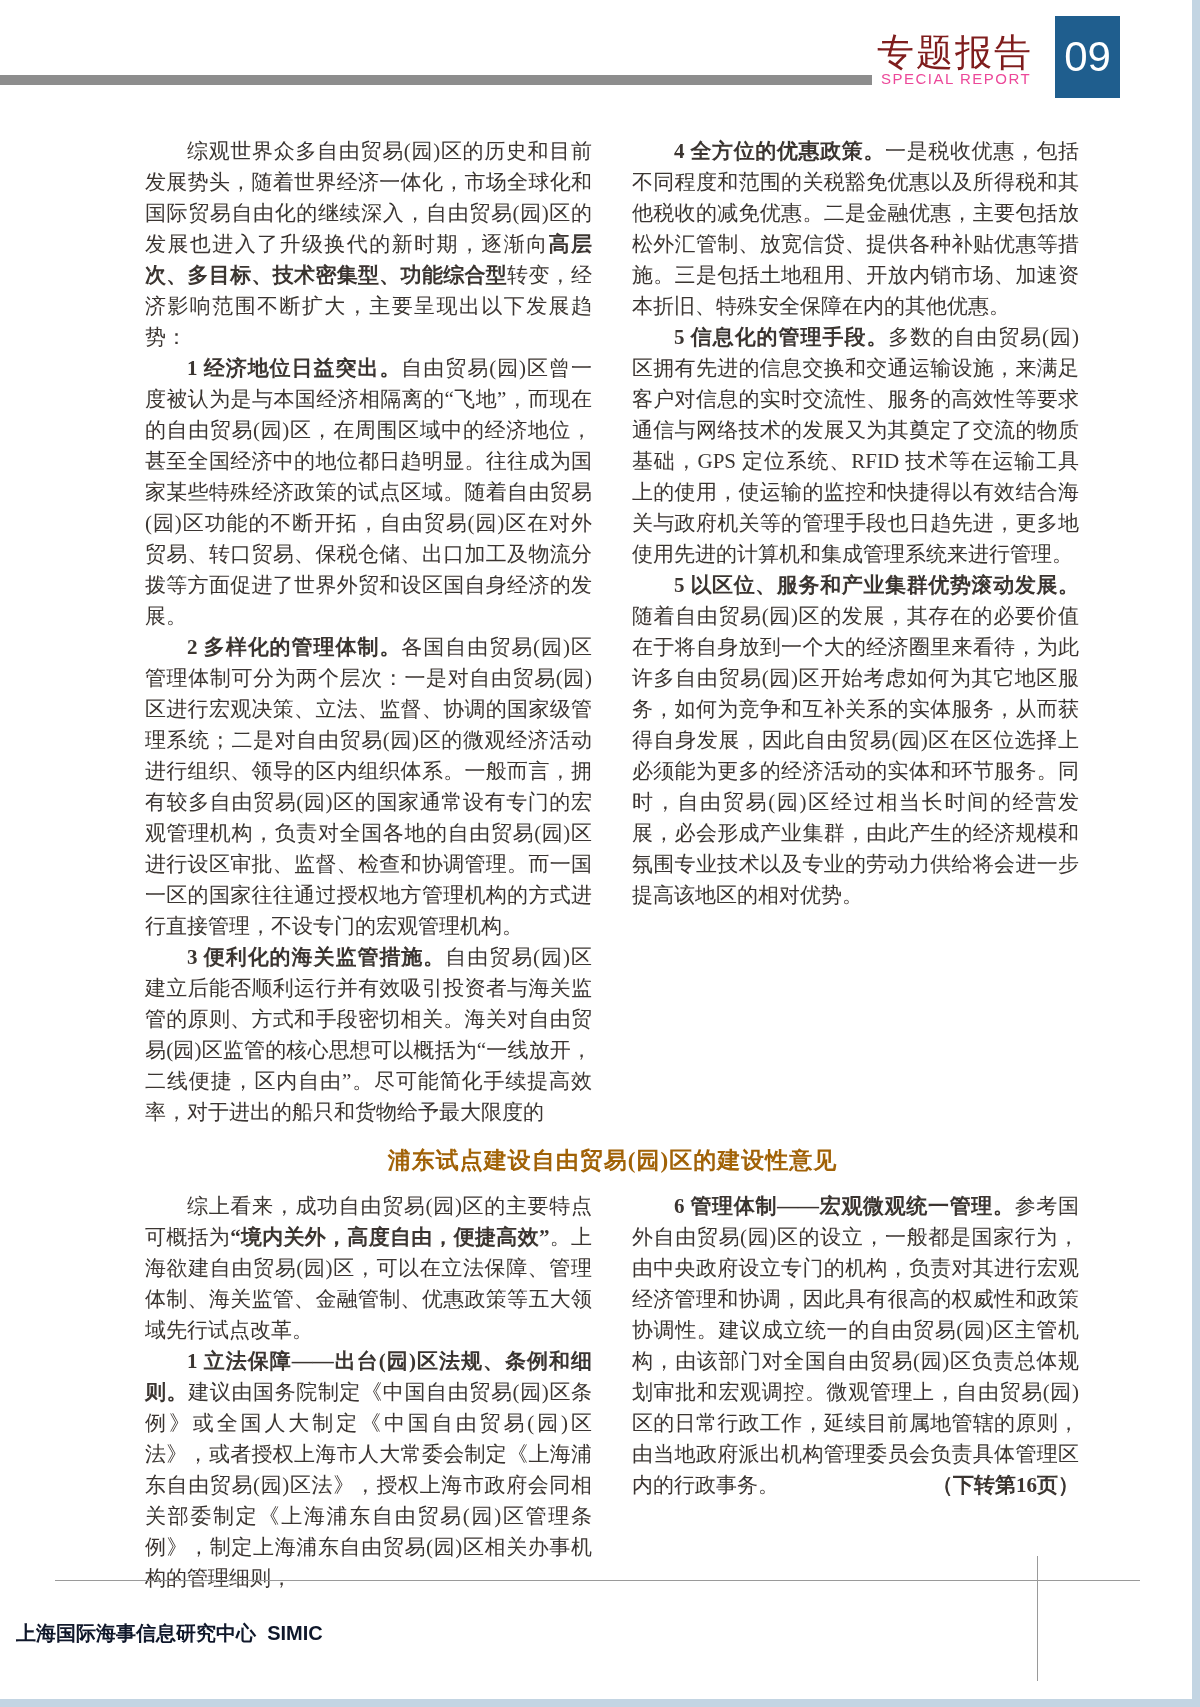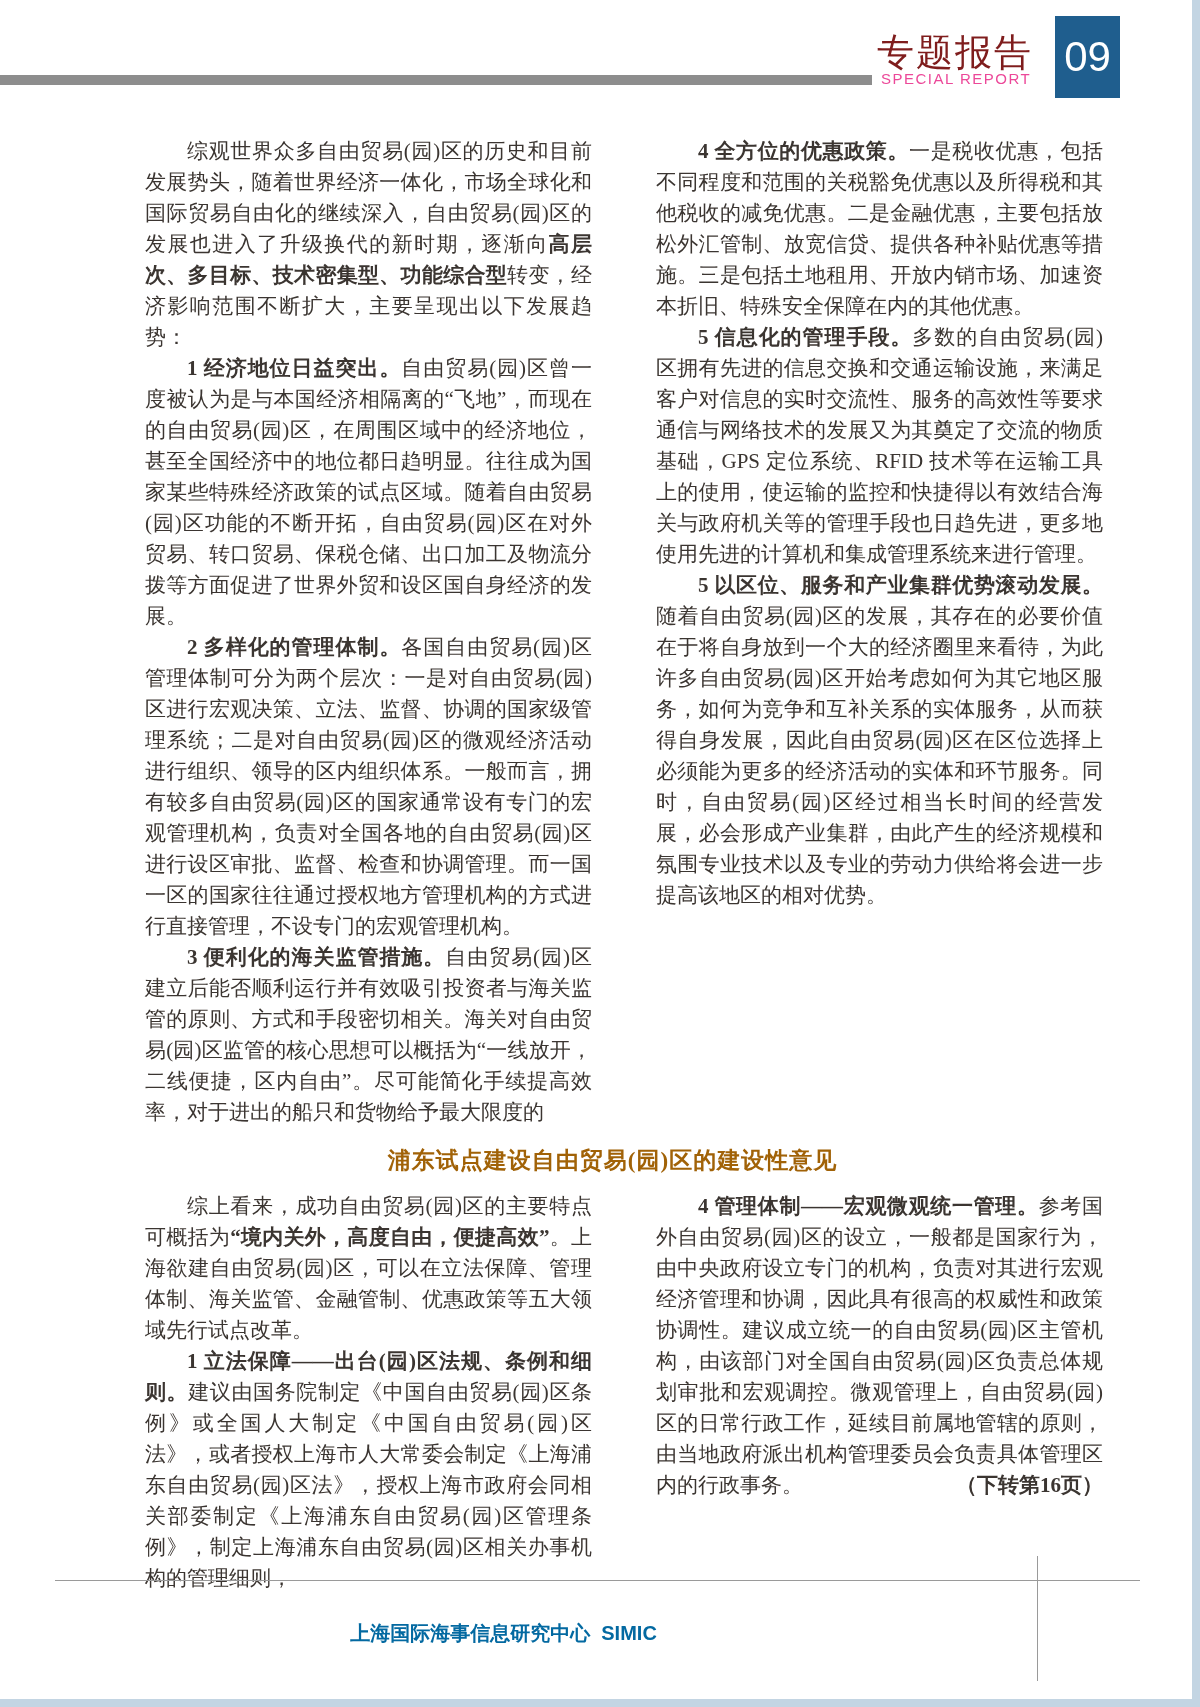--- a/index.html
+++ b/index.html
@@ -27,42 +27,42 @@
   }
   .page-badge {
     position:absolute; top:16px; left:1055px; width:65px; height:82px;
     background:#1f5e8e; color:#ffffff;
     font-family:"Liberation Sans","DejaVu Sans",sans-serif;
     font-size:42px; display:flex; align-items:center; justify-content:center;
   }
 
   
   .content { position:absolute; top:136px; left:145px; width:935px; }
-  .columns { display:flex; gap:64px; }
+  .columns { display:flex; gap:40px; }
   .col { flex:0 0 447px; width:447px; }
   .para {
     margin:0; font-size:21px; line-height:31px;
     text-align:justify; color:#3b3531;
   }
   .para.indent { text-indent:2em; }
   .bold-seg { font-weight:bold; }
   .float-right { float:right; font-weight:bold; }
 
   .section-title {
     margin:17px 0 15px 0; text-align:center;
     font-size:23px; font-weight:bold; color:#a16207; letter-spacing:1px;
   }
 
   
   .footer-hline { position:absolute; top:1580px; left:55px;  width:1085px; height:1px; background:#9a9a9a; }
   .footer-vline { position:absolute; top:1556px; left:1037px; width:1px;  height:125px; background:#9a9a9a; }
   .footer-text {
-    position:absolute; top:1620px; left:0; width:1007px; text-align:center;
+    position:absolute; top:1620px; left:0; width:1007px; text-align:left;
     font-family:"Liberation Sans","DejaVu Sans",sans-serif;
-    font-size:20px; font-weight:bold; color:#0369a1; white-space:nowrap;
+    font-size:20px; font-weight:bold; color:#0f172a; white-space:nowrap;padding-left:16px;
   }
 </style>
 </head>
 <body>
 
 <div class="page">
 
   <div class="gray-bar"></div>
   <div class="hdr-cn">专题报告</div>
   <div class="hdr-en">SPECIAL REPORT</div>
@@ -87,21 +87,21 @@
     </div>
 
     <div class="section-title">浦东试点建设自由贸易(园)区的建设性意见</div>
 
     <div class="columns">
       <div class="col">
           <p class="para indent"><span>综上看来，成功自由贸易(园)区的主要特点可概括为</span><span class="bold-seg">“境内关外，高度自由，便捷高效”</span><span>。上海欲建自由贸易(园)区，可以在立法保障、管理体制、海关监管、金融管制、优惠政策等五大领域先行试点改革。</span></p>
           <p class="para indent"><span class="bold-seg">1 立法保障——出台(园)区法规、条例和细则。</span><span>建议由国务院制定《中国自由贸易(园)区条例》或全国人大制定《中国自由贸易(园)区法》，或者授权上海市人大常委会制定《上海浦东自由贸易(园)区法》，授权上海市政府会同相关部委制定《上海浦东自由贸易(园)区管理条例》，制定上海浦东自由贸易(园)区相关办事机构的管理细则，</span></p>
         </div>
       <div class="col">
-          <p class="para indent"><span class="bold-seg">4 管理体制——宏观微观统一管理。</span><span>参考国外自由贸易(园)区的设立，一般都是国家行为，由中央政府设立专门的机构，负责对其进行宏观经济管理和协调，因此具有很高的权威性和政策协调性。建议成立统一的自由贸易(园)区主管机构，由该部门对全国自由贸易(园)区负责总体规划审批和宏观调控。微观管理上，自由贸易(园)区的日常行政工作，延续目前属地管辖的原则，由当地政府派出机构管理委员会负责具体管理区内的行政事务。</span><span class="bold-seg float-right">（下转第16页）</span></p>
+          <p class="para indent"><span class="bold-seg">6 管理体制——宏观微观统一管理。</span><span>参考国外自由贸易(园)区的设立，一般都是国家行为，由中央政府设立专门的机构，负责对其进行宏观经济管理和协调，因此具有很高的权威性和政策协调性。建议成立统一的自由贸易(园)区主管机构，由该部门对全国自由贸易(园)区负责总体规划审批和宏观调控。微观管理上，自由贸易(园)区的日常行政工作，延续目前属地管辖的原则，由当地政府派出机构管理委员会负责具体管理区内的行政事务。</span><span class="bold-seg float-right">（下转第16页）</span></p>
         </div>
     </div>
 
   </div>
 
   <div class="footer-hline"></div>
   <div class="footer-vline"></div>
   <div class="footer-text">
     <span>上海国际海事信息研究中心</span>
     <span>&nbsp;</span><span>SIMIC</span>

